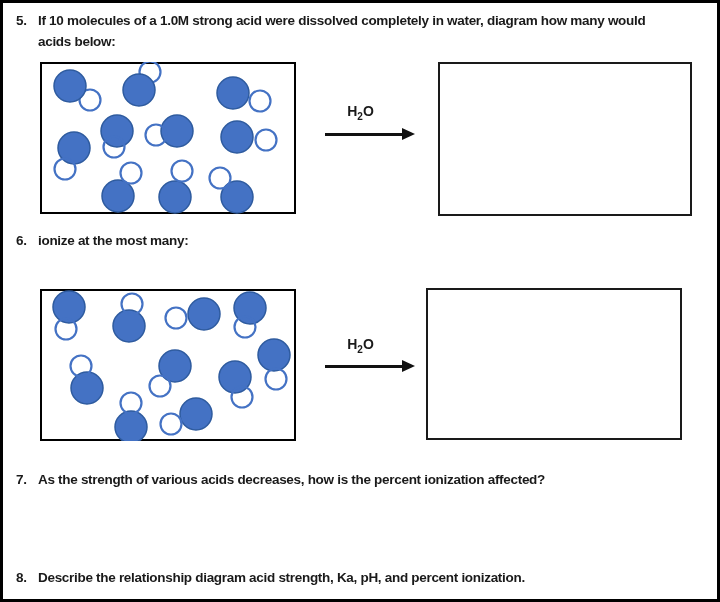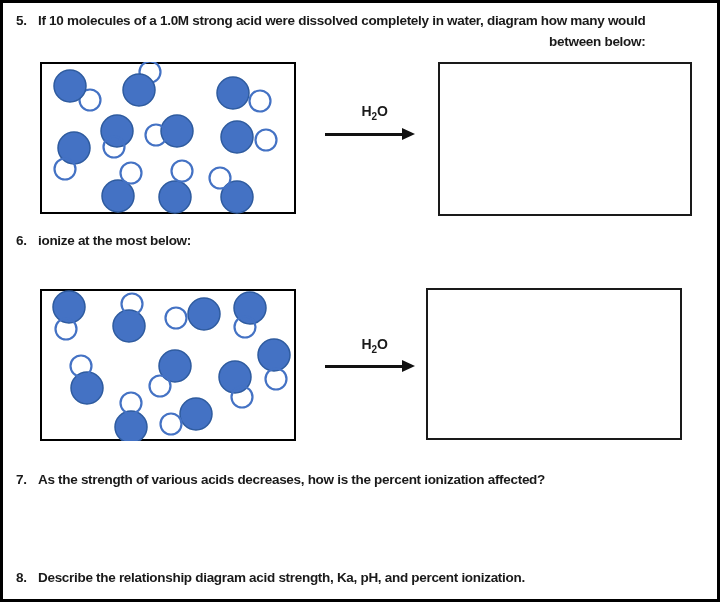--- a/index.html
+++ b/index.html
@@ -7,38 +7,38 @@
     width:720px; height:602px; position:relative; overflow:hidden;
     font-family:"Liberation Sans", sans-serif;
   }
   .sheet {
     position:absolute; left:0; top:0; width:720px; height:602px;
     border:3px solid #000; box-sizing:border-box; background:#fff;
   }
   .q { position:absolute; color:#1a1a1a; font-weight:700; font-size:13.5px;
        letter-spacing:-0.3px; line-height:21px; }
   .qnum  { position:absolute; left:13px; top:0; }
-  .qbody { position:absolute; left:35px; top:0; white-space:nowrap;text-align:right; }
+  .qbody { position:absolute; left:35px; top:0; white-space:nowrap; }
   .q5 { top:7px; }  .q6 { top:227px; }  .q7 { top:466px; }  .q8 { top:564px; }
 
   .mol-box {
     position:absolute; border:2px solid #000; box-sizing:border-box; background:#fff;
   }
   .mol-strong { left:37px; top:59px;  width:256px; height:152px; }
   .mol-weak   { left:37px; top:286px; width:256px; height:152px; }
   .mol-box svg { position:absolute; left:-2px; top:-2px; }
 
   .ans-box {
     position:absolute; border:2px solid #1a1a1a; box-sizing:border-box; background:#fff;
   }
   .ans-strong { left:435px; top:59px;  width:254px; height:154px; }
   .ans-weak   { left:423px; top:285px; width:256px; height:152px; }
 
   .h2o {
-    position:absolute; left:330px; width:55px; text-align:right;
+    position:absolute; left:330px; width:55px; text-align:center;
     color:#1a1a1a; font-weight:700; font-size:14px; line-height:16px;
   }
   .h2o sub { font-size:10px; letter-spacing:0; }
   .h2o-strong { top:100px; }
   .h2o-weak   { top:333px; }
 
   .arrow { position:absolute; left:322px; width:90px; height:13px; }
   .arrow-strong { top:125px; }
   .arrow-weak   { top:357px; }
   .arrow .shaft {
@@ -52,21 +52,21 @@
 </style>
 </head>
 <body>
 
 <div class="sheet">
 
   <div class="q q5">
     <span class="qnum">5.</span>
     <span class="qbody">
       <div>If 10 molecules of a 1.0M strong acid were dissolved completely in water, diagram how many would</div>
-      <div>between below:</div>
+      <div>acids below:</div>
     </span>
   </div>
 
   <div class="mol-box mol-strong">
     <svg width="256" height="152" viewBox="0 0 256 152">
         <circle cx="50" cy="38" r="10.5" fill="none" stroke="#4472C4" stroke-width="2.2"></circle>
         <circle cx="30" cy="24" r="16" fill="#4472C4" stroke="#2E5B9F" stroke-width="1.5"></circle>
         <circle cx="110" cy="10" r="10.5" fill="none" stroke="#4472C4" stroke-width="2.2"></circle>
         <circle cx="99" cy="28" r="16" fill="#4472C4" stroke="#2E5B9F" stroke-width="1.5"></circle>
         <circle cx="193" cy="31" r="16" fill="#4472C4" stroke="#2E5B9F" stroke-width="1.5"></circle>
@@ -93,21 +93,21 @@
   <div class="arrow arrow-strong">
     <span class="shaft"></span>
     <span class="head"></span>
   </div>
 
   <div class="ans-box ans-strong"></div>
 
   <div class="q q6">
     <span class="qnum">6.</span>
     <span class="qbody">
-      <div>ionize at the most below:</div>
+      <div>ionize at the most many:</div>
     </span>
   </div>
 
   <div class="mol-box mol-weak">
     <svg width="256" height="152" viewBox="0 0 256 152">
         <circle cx="29" cy="18" r="16" fill="#4472C4" stroke="#2E5B9F" stroke-width="1.5"></circle>
         <circle cx="26" cy="40" r="10.5" fill="none" stroke="#4472C4" stroke-width="2.2"></circle>
         <circle cx="89" cy="37" r="16" fill="#4472C4" stroke="#2E5B9F" stroke-width="1.5"></circle>
         <circle cx="92" cy="15" r="10.5" fill="none" stroke="#4472C4" stroke-width="2.2"></circle>
         <circle cx="164" cy="25" r="16" fill="#4472C4" stroke="#2E5B9F" stroke-width="1.5"></circle>

